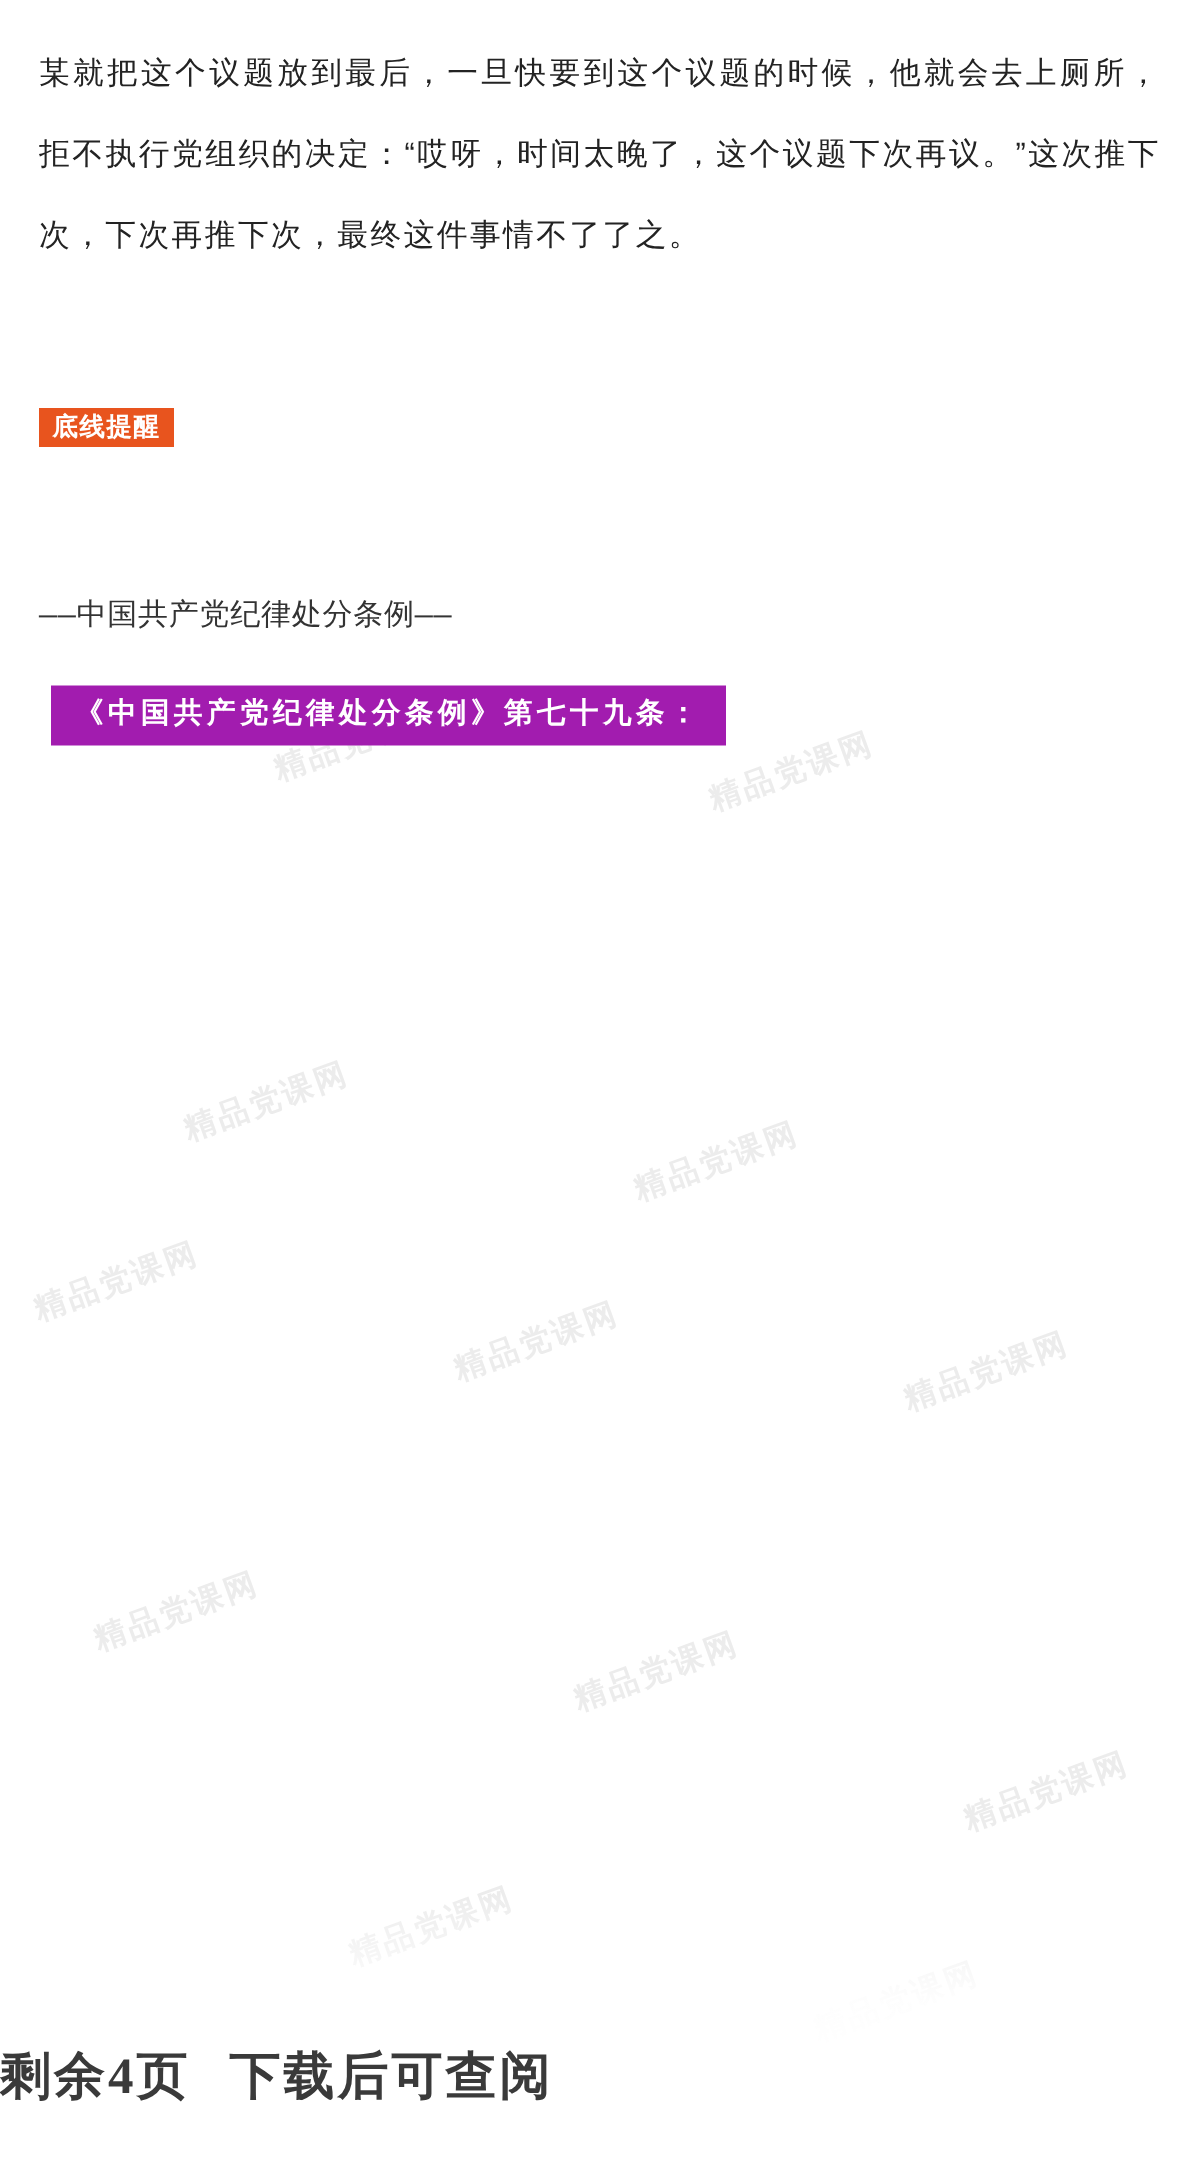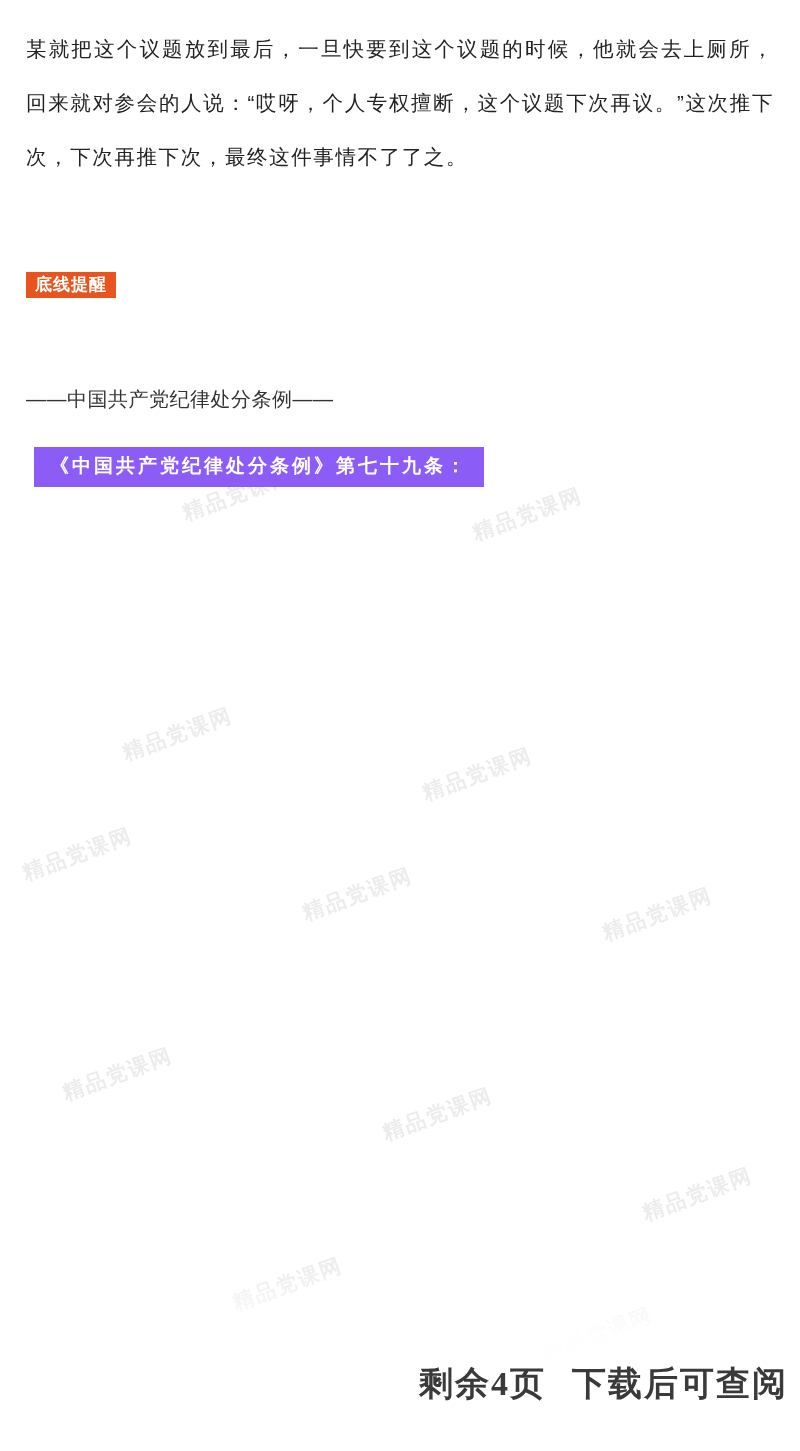--- a/index.html
+++ b/index.html
@@ -85,28 +85,28 @@
   .sec-heading .num {
     font-family: "Liberation Sans", sans-serif;
     font-weight: 400;
     font-size: 21px;
     letter-spacing: 1px;
   }
   .sec-sub {
     font-size: 20px;
     color: #333333;
     letter-spacing: 0.5px;
-    margin-top: 0;
-    font-family: Liberation Sans, sans-serif;
+    margin-top: 10px;
+    font-family: Liberation Mono, monospace;
   }
 
   
   .quote-bar {
     display: inline-block;
-    background: #8b5cf6;
+    background: #a21caf;
     color: #ffffff;
     font-size: 19px;
     font-weight: 700;
     letter-spacing: 3px;
     padding: 9px 16px 10px 16px;
     line-height: 1.1;
     font-family: "Liberation Serif", serif;
   }
 
   
@@ -117,21 +117,21 @@
     bottom: 0;
     height: 190px;
     background: linear-gradient(to bottom, rgba(255,255,255,0) 0%, rgba(255,255,255,0.92) 38%, #ffffff 65%);
     z-index: 4;
   }
   .footer-text {
     position: absolute;
     left: 0;
     right: 12px;
     bottom: 44px;
-    text-align: right;
+    text-align: left;
     font-size: 34px;
     font-weight: 700;
     color: #3a3a3a;
     letter-spacing: 2px;
     z-index: 5;
     font-family: "Liberation Serif", serif;
   }
   .footer-text .sp { display: inline-block; width: 26px; }
 </style>
 </head>
@@ -149,21 +149,21 @@
     <div class="wm" style="left:600px; top:900px;">精品党课网</div>
     <div class="wm" style="left:60px; top:1060px;">精品党课网</div>
     <div class="wm" style="left:380px; top:1100px;">精品党课网</div>
     <div class="wm" style="left:640px; top:1180px;">精品党课网</div>
     <div class="wm" style="left:230px; top:1270px;">精品党课网</div>
     <div class="wm" style="left:540px; top:1320px;">精品党课网</div>
   </div>
 
   <div class="content">
 
-    <p class="para">某就把这个议题放到最后，一旦快要到这个议题的时候，他就会去上厕所，回来就对参会的人说：“哎呀，个人专权擅断，这个议题下次再议。”这次推下次，下次再推下次，最终这件事情不了了之。</p>
+    <p class="para">某就把这个议题放到最后，一旦快要到这个议题的时候，他就会去上厕所，拒不执行党组织的决定：“哎呀，时间太晚了，这个议题下次再议。”这次推下次，下次再推下次，最终这件事情不了了之。</p>
 
     <div class="gap-lg"></div>
 
 
     <div class="gap-sm"></div>
 
     <div>
       <span class="label-orange">底线提醒</span>
     </div>
 

